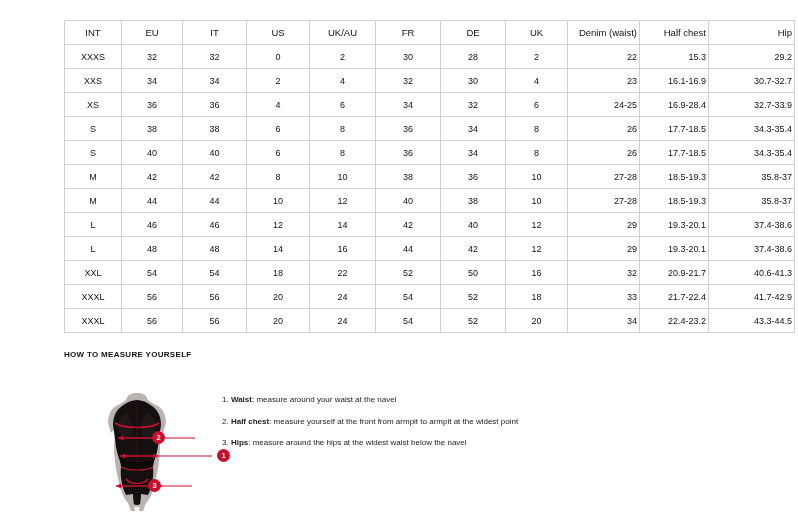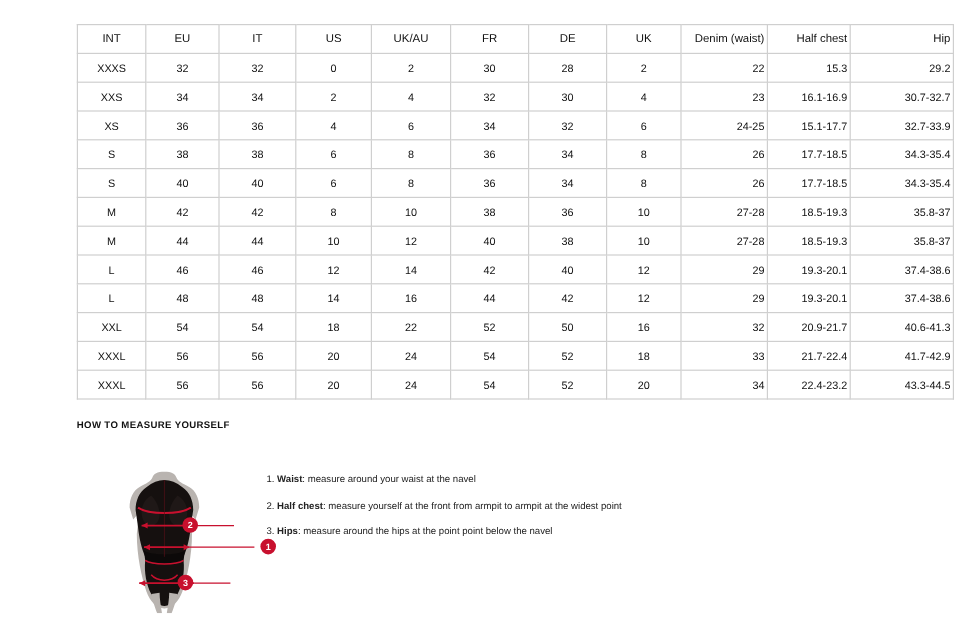--- a/index.html
+++ b/index.html
@@ -199,21 +199,21 @@
         <tr>
           <td>XS</td>
           <td>36</td>
           <td>36</td>
           <td>4</td>
           <td>6</td>
           <td>34</td>
           <td>32</td>
           <td>6</td>
           <td class="left-pad">24-25</td>
-          <td class="left-pad">15.1-17.7</td>
+          <td class="left-pad">16.9-28.4</td>
           <td class="left-pad">32.7-33.9</td>
         </tr>
         <tr>
           <td>S</td>
           <td>38</td>
           <td>38</td>
           <td>6</td>
           <td>8</td>
           <td>36</td>
           <td>34</td>
@@ -385,19 +385,19 @@
         <div class="measure-item">
           <span class="num">1.</span>
           <b>Waist</b><span>: measure around your waist at the navel</span>
         </div>
         <div class="measure-item">
           <span class="num">2.</span>
           <b>Half chest</b><span>: measure yourself at the front from armpit to armpit at the widest point</span>
         </div>
         <div class="measure-item">
           <span class="num">3.</span>
-          <b>Hips</b><span>: measure around the hips at the point point below the navel</span>
+          <b>Hips</b><span>: measure around the hips at the widest waist below the navel</span>
         </div>
       </div>
     </div>
   </div>
 
 </div>
 
 </body></html>

